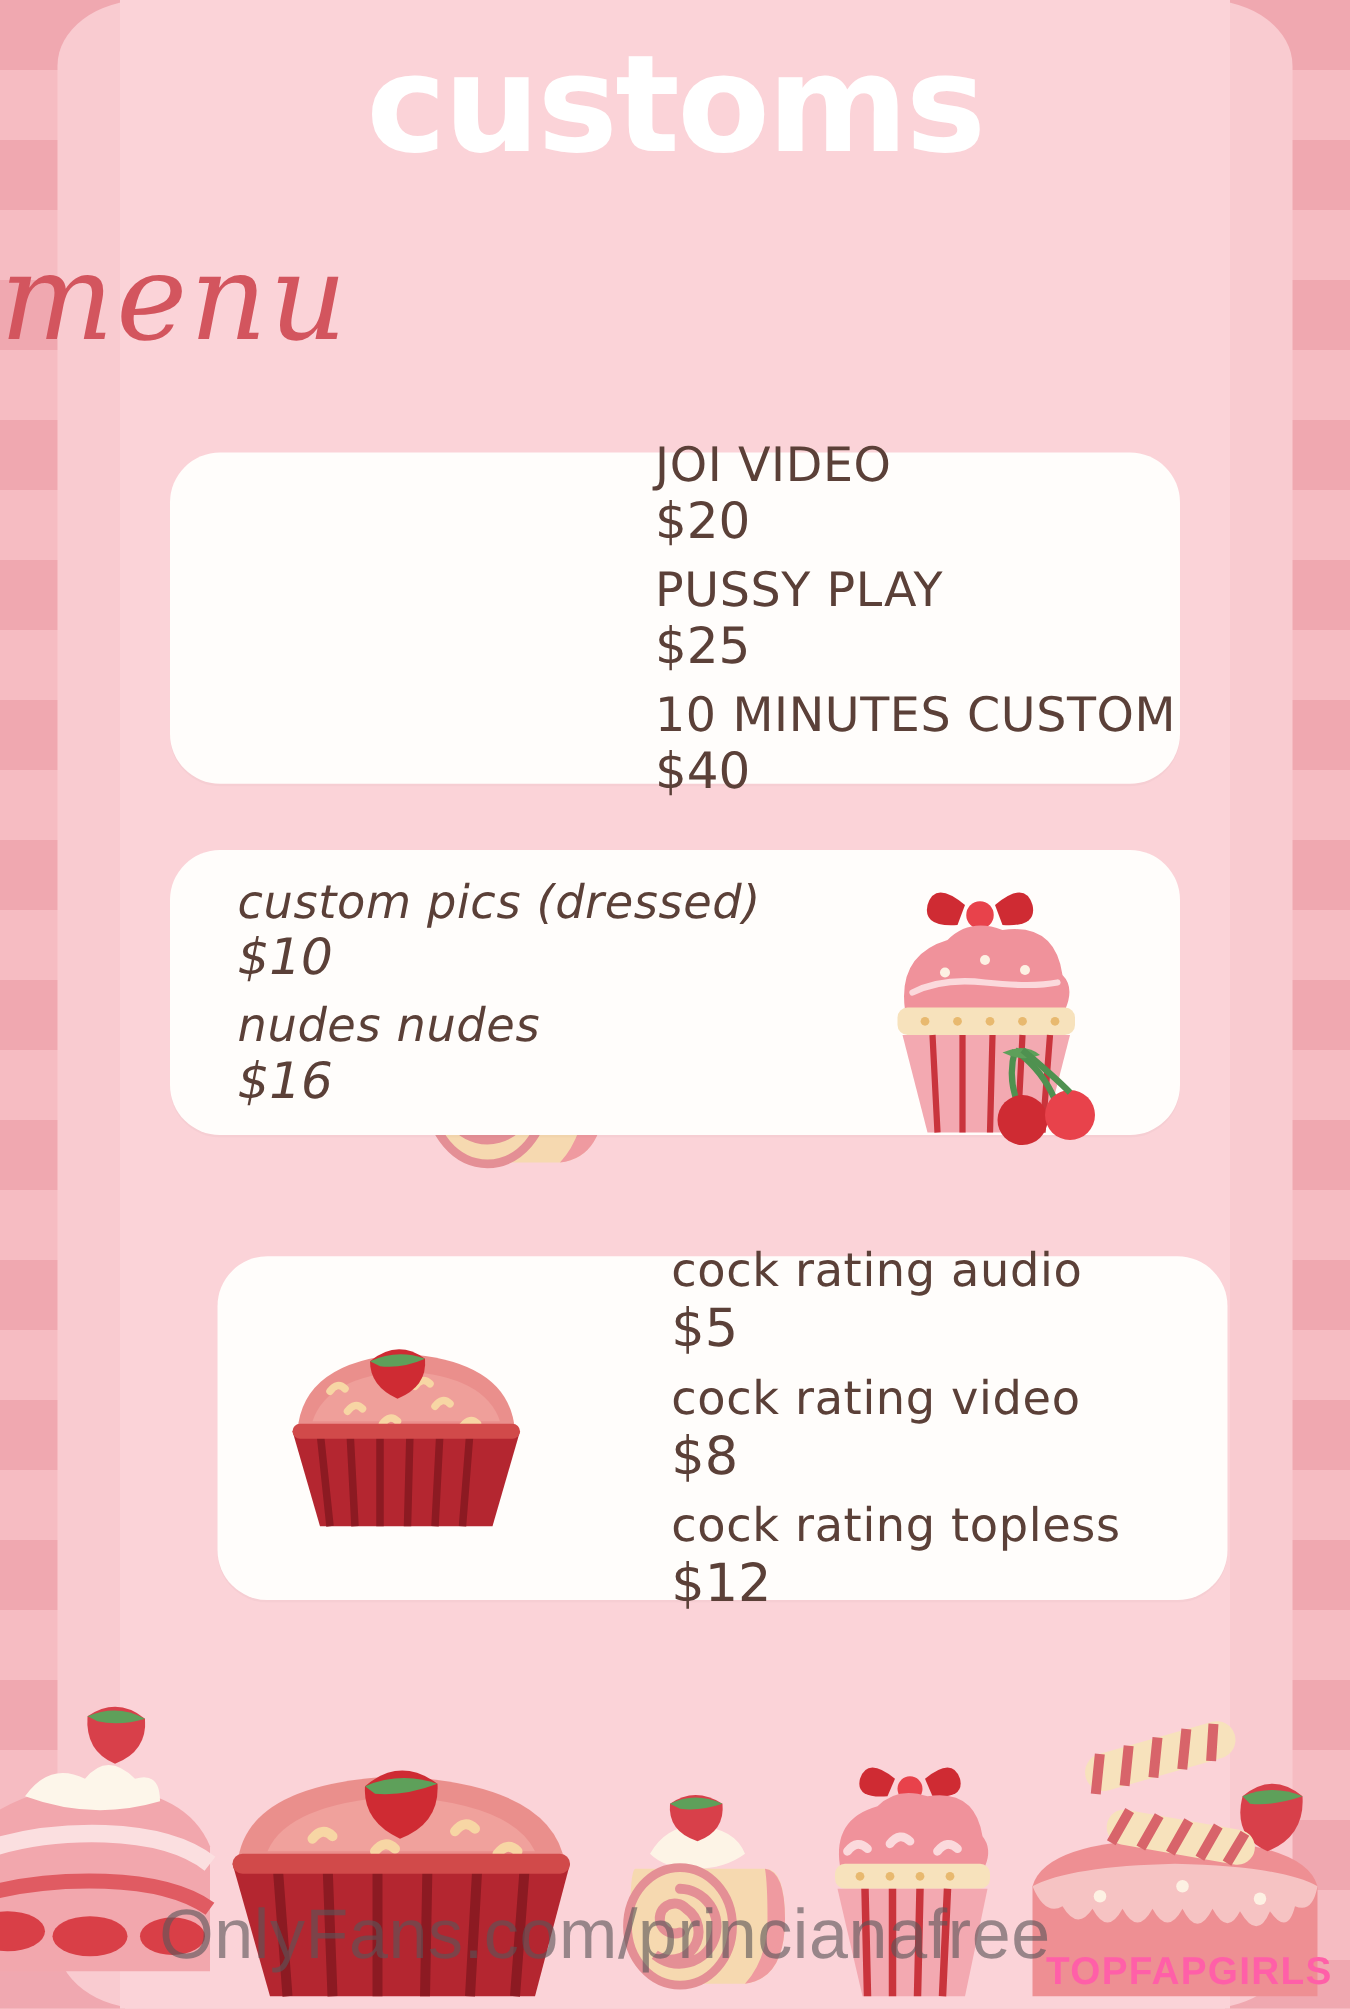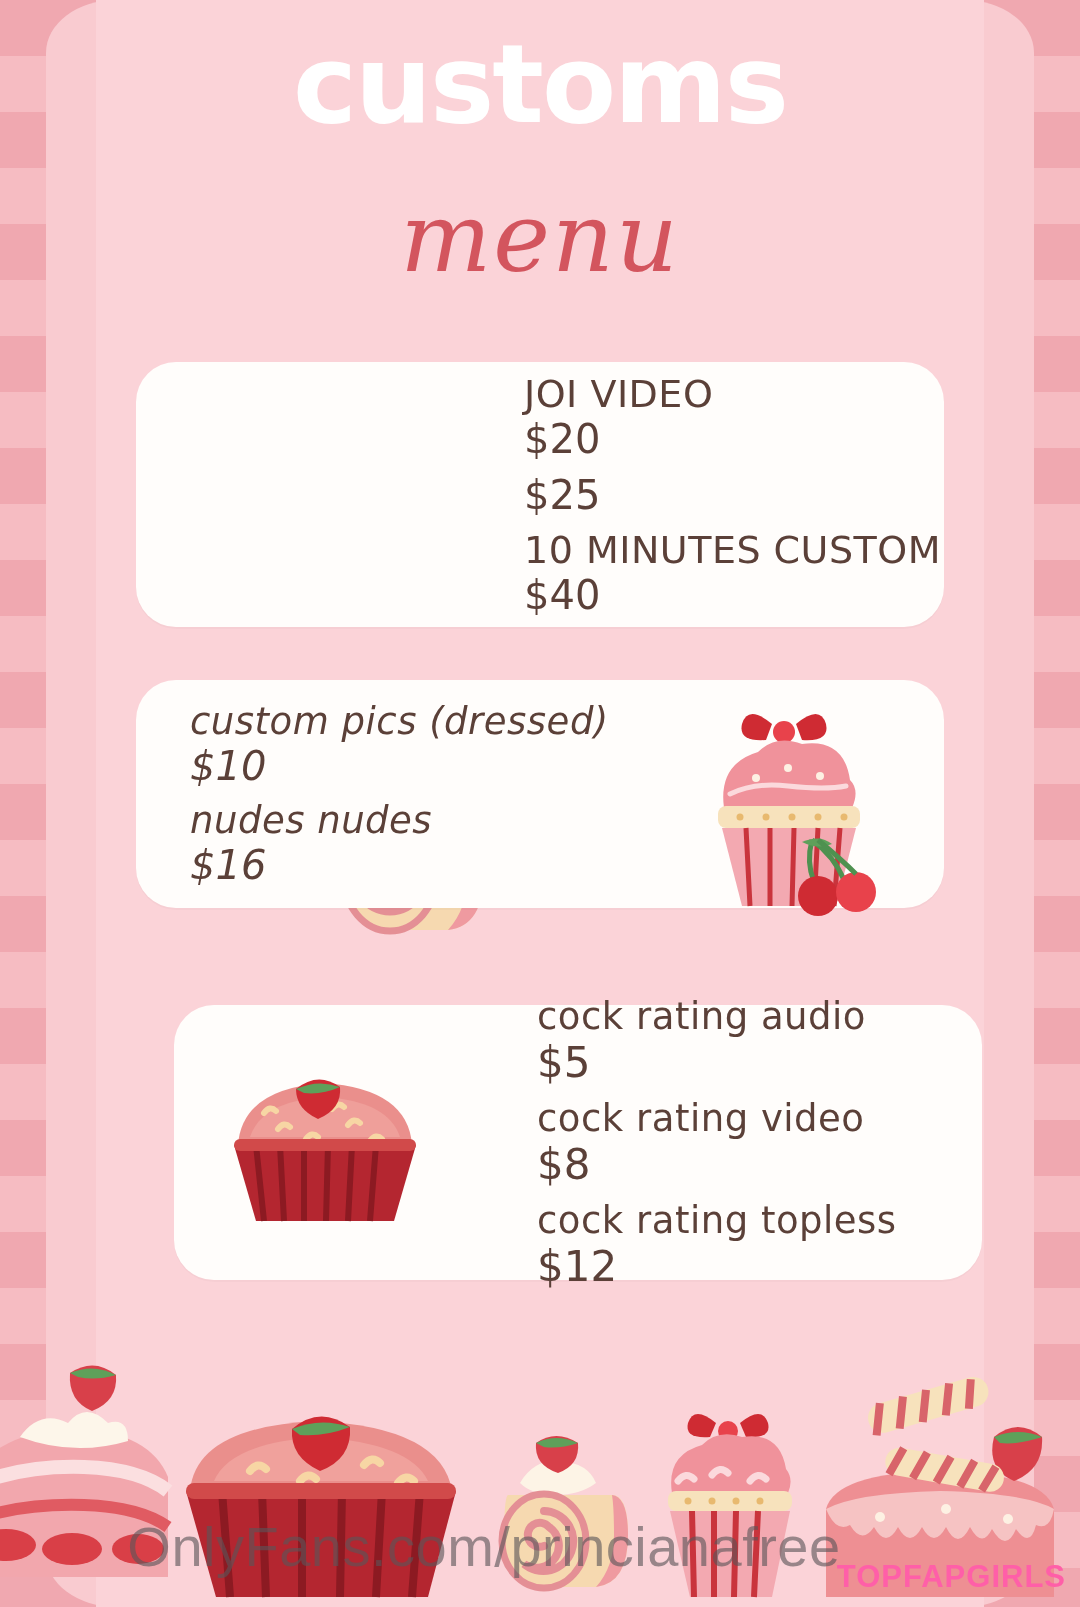--- a/index.html
+++ b/index.html
@@ -77,21 +77,21 @@
     font-size: 108px;
     letter-spacing: -2px;
     color: #ffffff;
     line-height: 1.05;
   }
   .subtitle {
     position: absolute;
     top: 186px;
     left: 0;
     width: 1080px;
-    text-align: center;
+    text-align: left;
     font-family: "DejaVu Serif", serif;
     font-style: italic;
     font-size: 96px;
     color: #d3555e;
     line-height: 1.1;
     letter-spacing: 2px;
   }
 
   
   .card {
@@ -209,20 +209,21 @@
       <path d="M74 137 m0 -34 a34 34 0 1 1 -22 60 a24 24 0 1 0 28 -42 a14 14 0 1 0 -5 22" fill="none" stroke="#e48f95" stroke-width="9" stroke-linecap="round"></path>
       <path d="M150 84 Q168 86 168 132 Q168 186 132 190 Q152 168 152 132 Q152 98 150 84 Z" fill="#ef9aa0"></path>
     </svg>
 
     <div class="rows">
       <div class="row">
         <span class="label">JOI  VIDEO</span>
         <span class="price">$20</span>
       </div>
       <div class="row">
+        <span class="label">PUSSY PLAY</span>
         <span class="price">$25</span>
       </div>
       <div class="row">
         <span class="label">10 MINUTES CUSTOM</span>
         <span class="price">$40</span>
       </div>
     </div>
   </div>
 
   <div class="card" id="card-2">

